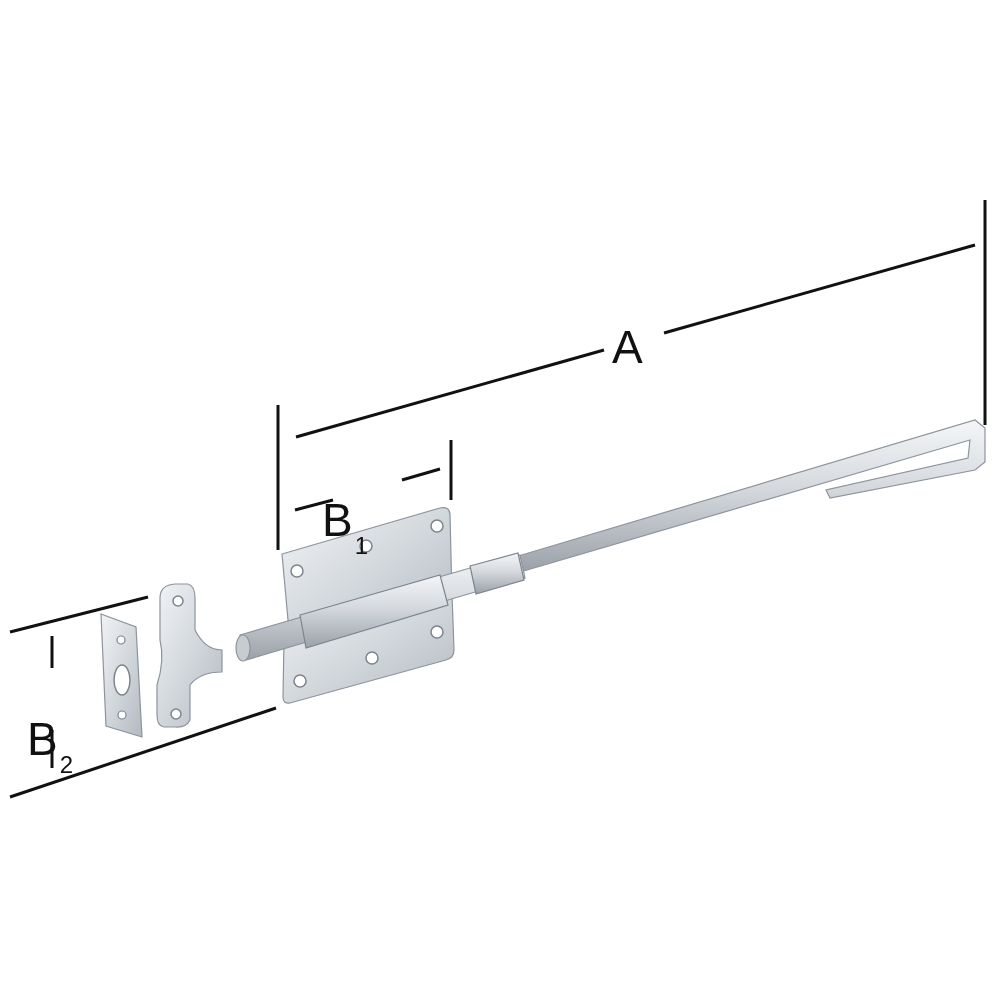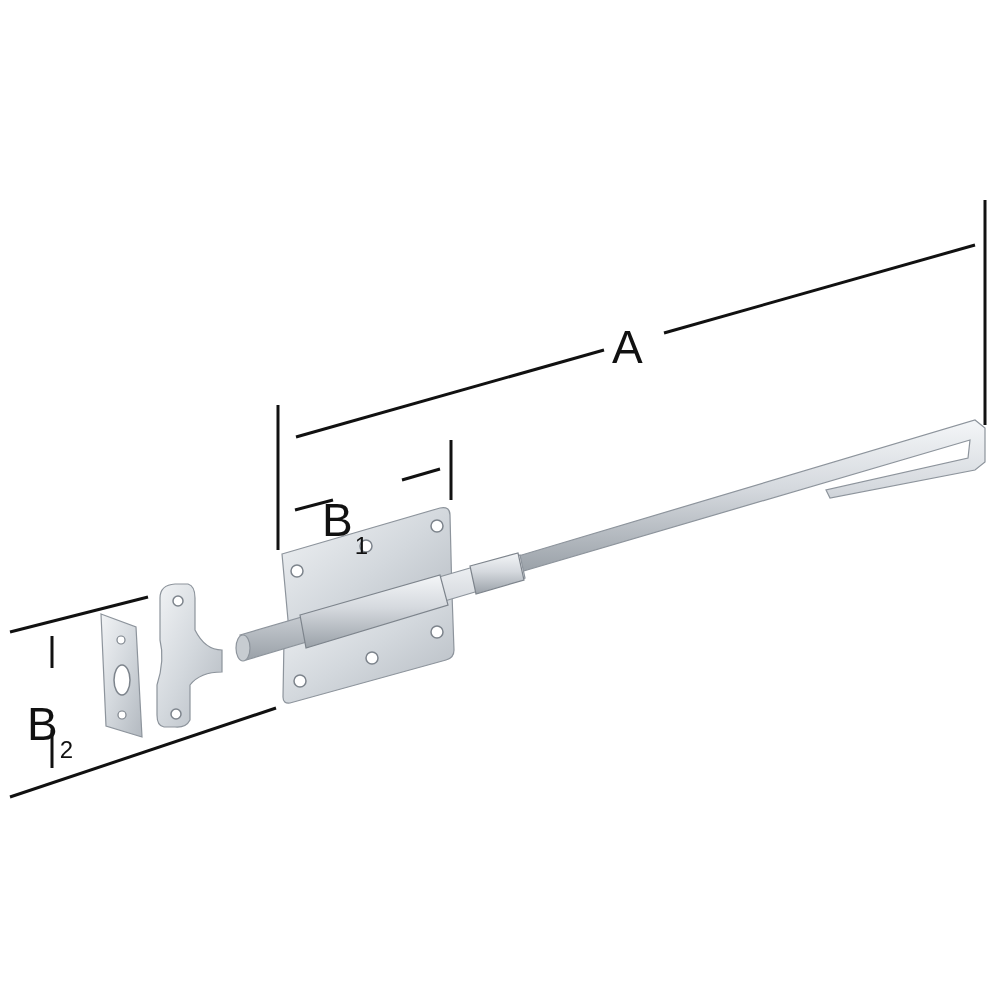--- a/index.html
+++ b/index.html
@@ -85,15 +85,15 @@
 </svg>
 
 <div class="lbl big" style="left:612px; top:324px;">
   <span>A</span>
 </div>
 
 <div class="lbl" style="left:322px; top:460px;margin-top:37px;">
   <span class="big">B</span><span class="sub" style="position:relative; top:18px; left:2px;">1</span>
 </div>
 
-<div class="lbl" style="left:27px; top:701px;">
+<div class="lbl" style="left:27px; top:716px;">
   <span class="big">B</span><span class="sub" style="position:relative; top:18px; left:2px;">2</span>
 </div>
 
 </body></html>

